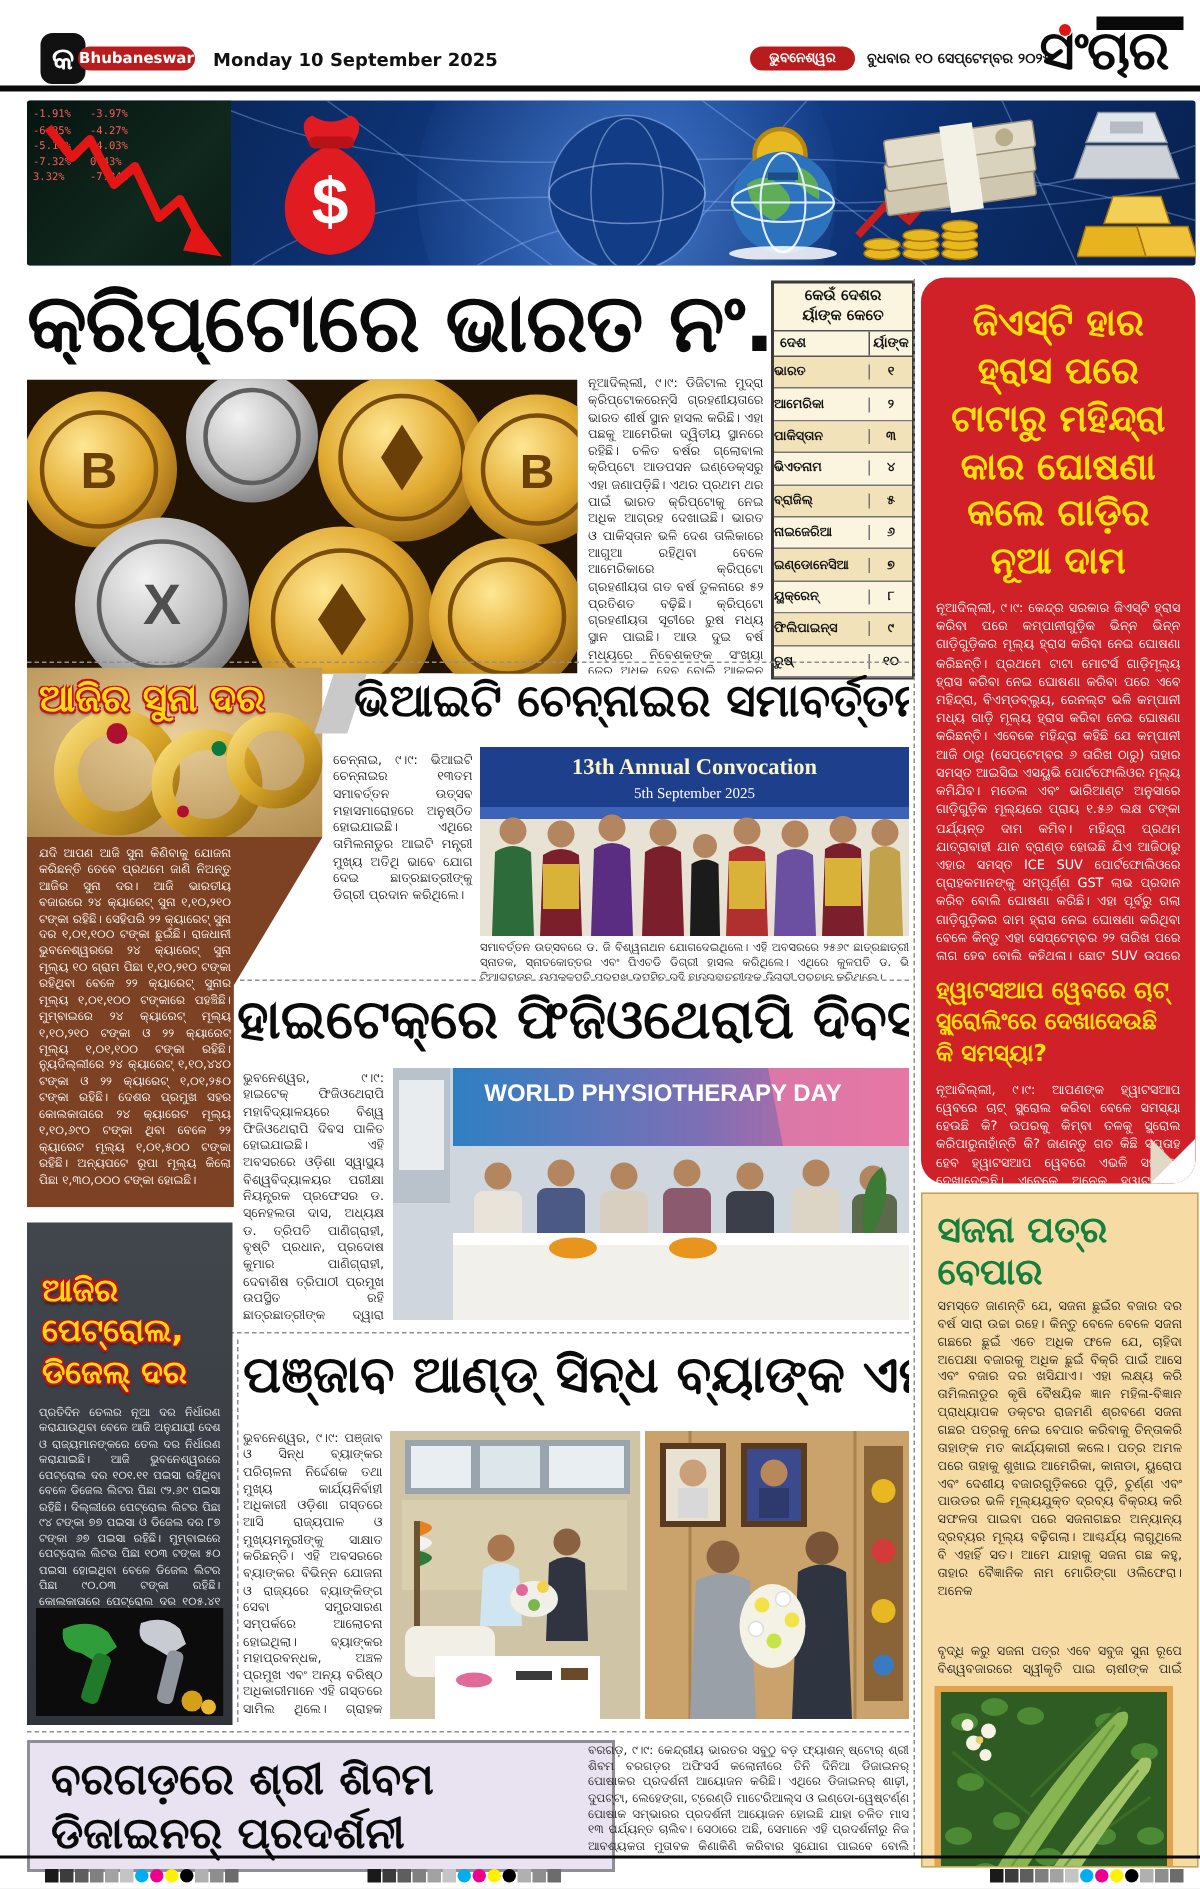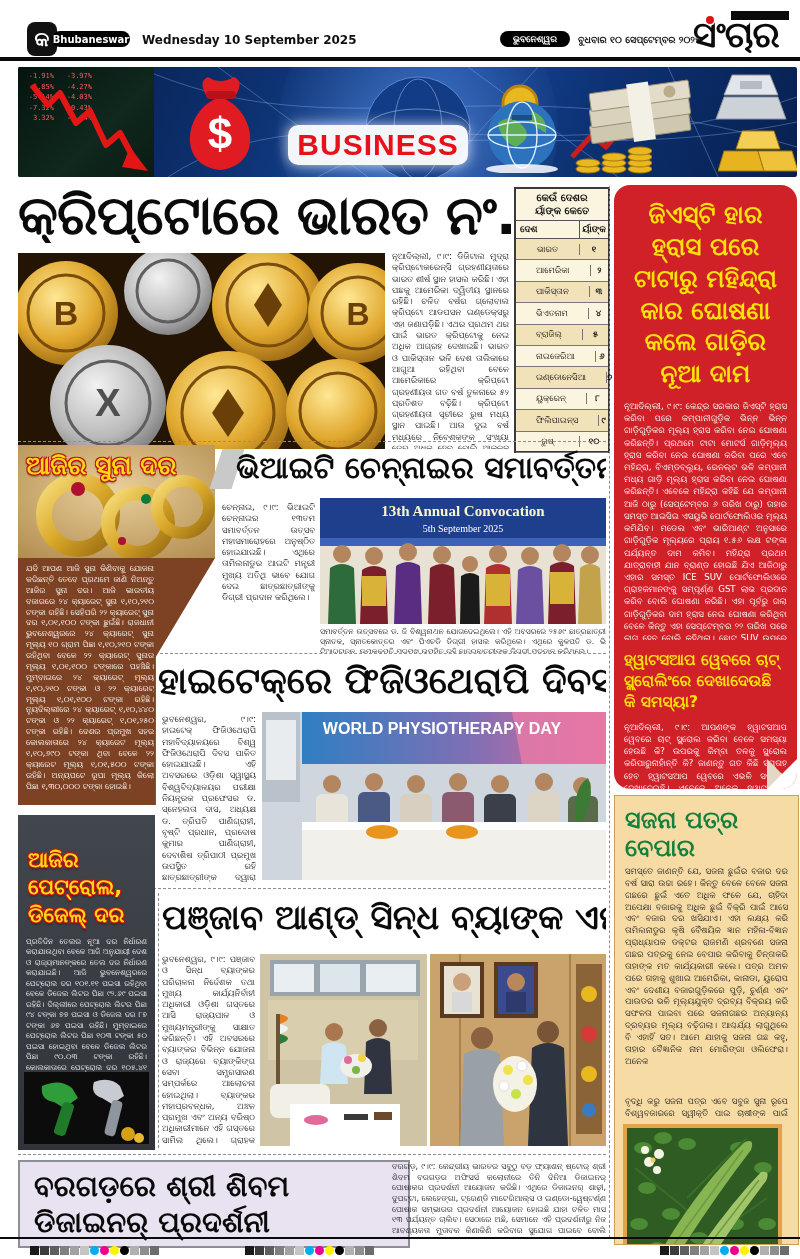--- a/index.html
+++ b/index.html
@@ -7,21 +7,21 @@
         font-family:"DejaVu Sans","Liberation Sans",sans-serif;}
   .abs{position:absolute;}
   .nowrap{white-space:nowrap;overflow:hidden;}
   .body-text{font-size:8.5px;line-height:1.33;text-align:justify;color:#1c1c1c;overflow:hidden;}
   .headline{font-weight:bold;color:#0a0a0a;}
   .hd-dash{border-top:1px dashed #8f8f8f;height:0;}
   .vd-dash{border-left:1px dashed #8f8f8f;width:0;}
   
   .logo-square{background:#111;color:#fff;border-radius:8px;display:flex;align-items:center;justify-content:center;
                font-weight:bold;font-size:20px;}
-  .pill{background:#000000;color:#fff;border-radius:12px;display:flex;align-items:center;justify-content:center;
+  .pill{background:#b91c1c;color:#fff;border-radius:12px;display:flex;align-items:center;justify-content:center;
         font-weight:bold;font-size:10px;}
   .hdr-date{font-weight:bold;font-size:12px;color:#111;}
   .masthead{font-weight:bold;font-size:36px;color:#0a0a0a;letter-spacing:-1px;}
   .mast-bar{background:#0a0a0a;}
   .mast-dot{background:#e01414;border-radius:50%;}
   .black-rule{background:#0a0a0a;}
   
   .banner{background:linear-gradient(115deg,#061c46 0%,#0d3170 30%,#16479c 52%,#0c2f6e 75%,#07204e 100%);
           border-radius:2px;overflow:hidden;}
   .biz-pill{background:rgba(255,255,255,0.95);border-radius:10px;box-shadow:0 0 14px rgba(255,255,255,.8);
@@ -32,21 +32,21 @@
   
   .lead-hl{font-size:54px;line-height:1.02;letter-spacing:-1px;}
   
   .rank-table{background:#fbf4de;border:2px solid #3a3a3a;font-family:"DejaVu Sans","Liberation Sans",sans-serif;}
   .rt-title{font-size:10px;font-weight:bold;text-align:center;line-height:1.25;padding:3px 0;border-bottom:1px solid #555;color:#111;}
   .rt-head{display:flex;border-bottom:1px solid #555;font-weight:bold;font-size:9px;color:#111;}
   .rt-head .c1{flex:1;padding:3px 4px;}
   .rt-head .c2{width:28px;text-align:center;border-left:1px solid #555;padding:3px 0;}
   .trow{display:flex;border-bottom:1px solid #777;font-size:8.5px;color:#111;height:20.4px;align-items:center;}
   .trow:nth-child(odd){background:#f2e2ba;}
-  .trow .c1{flex:1;padding:0 20px;font-weight:normal;text-align:center;}
+  .trow .c1{flex:1;padding:0 0;font-weight:bold;}
   .trow .c2{width:28px;text-align:center;border-left:1px solid #777;font-weight:bold;}
   
   .red-box{background:#cf2127;border-radius:16px;overflow:hidden;}
   .red-hl{color:#ffe10a;font-weight:bold;font-size:24.5px;line-height:1.3;text-align:center;}
   .red-body{color:#fff;font-size:8.6px;line-height:1.42;text-align:justify;overflow:hidden;}
   .red-sub{color:#ffe10a;font-weight:bold;font-size:15.5px;line-height:1.35;}
   .curl-w{width:0;height:0;border-style:solid;border-width:0 0 30px 30px;border-color:transparent transparent #ffffff transparent;}
   .curl-f{width:0;height:0;border-style:solid;border-width:30px 0 0 30px;border-color:transparent transparent transparent #e3d8c6;}
   
   .outline-yel{color:#ffd916;font-weight:bold;
@@ -75,21 +75,21 @@
 <body>
 
 <div class="page">
 
   <div class="abs logo-square" style="left:27px;top:22px;width:30px;height:34px;">
     <span>କ</span>
   </div>
   <div class="abs pill" style="left:52px;top:31px;width:78px;height:16px;">
     <span>Bhubaneswar</span>
   </div>
-  <div class="abs hdr-date" style="left:142px;top:33px;">Wednesday 10 September 2025</div>
+  <div class="abs hdr-date" style="left:142px;top:33px;">Monday 10 September 2025</div>
 
   <div class="abs pill" style="left:500px;top:31px;width:70px;height:16px;font-size:9px;">
     <span>ଭୁବନେଶ୍ୱର</span>
   </div>
   <div class="abs" style="left:578px;top:34px;font-size:9.5px;font-weight:bold;color:#111;">ବୁଧବାର ୧୦ ସେପ୍ଟେମ୍ବର ୨୦୨୫</div>
 
   <div class="abs mast-bar" style="left:731px;top:11px;width:58px;height:9px;"></div>
   <div class="abs masthead" style="left:693px;top:14px;">ସଂଚାର</div>
   <div class="abs mast-dot" style="left:706px;top:16px;width:8px;height:8px;"></div>
 
@@ -110,21 +110,21 @@
         <path d="M120,0 C320,90 480,-10 779,80"></path>
         <path d="M300,110 C420,40 560,100 779,55"></path>
         <path d="M200,0 L350,110 M450,0 L600,110 M520,0 L420,110 M650,0 L700,110"></path>
       </g>
       <circle cx="400" cy="62" r="52" fill="#123c86" stroke="#9cc4ff" stroke-opacity="0.5"></circle>
       <ellipse cx="400" cy="62" rx="52" ry="20" fill="none" stroke="#bcd6ff" stroke-opacity="0.5"></ellipse>
       <ellipse cx="400" cy="62" rx="24" ry="50" fill="none" stroke="#bcd6ff" stroke-opacity="0.45"></ellipse>
     </svg>
 
     <div class="abs stock-panel" style="left:0;top:0;width:136px;height:110px;">
-      <div class="abs" style="left:4px;top:4px;width:70px;display:grid;grid-template-columns:1fr 1fr;column-gap:6px;text-align:right;">
+      <div class="abs" style="left:4px;top:4px;width:70px;display:grid;grid-template-columns:1fr 1fr;column-gap:6px;">
         <span class="tick">-1.91%</span>
         <span class="tick">-3.97%</span>
         <span class="tick">-6.85%</span>
         <span class="tick">-4.27%</span>
         <span class="tick">-5.14%</span>
         <span class="tick">-4.03%</span>
         <span class="tick">-7.32%</span>
         <span class="tick">0.43%</span>
         <span class="tick">3.32%</span>
         <span class="tick">-7.24%</span>
@@ -135,23 +135,20 @@
       </svg>
     </div>
 
     <svg class="abs" style="left:150px;top:6px;" width="105" height="100" viewBox="0 0 105 100">
       <path d="M38,22 Q30,8 40,4 Q52,12 66,4 Q76,8 68,22 Z" fill="#e01b22"></path>
       <path d="M52,24 C18,34 6,92 52,97 C98,92 86,34 52,24 Z" fill="#e01b22"></path>
       <rect x="38" y="18" width="30" height="8" rx="4" fill="#b81218"></rect>
       <text x="52" y="76" font-size="44" font-weight="bold" fill="#fff" text-anchor="middle" font-family="Liberation Sans, sans-serif">$</text>
     </svg>
 
-    <div class="abs biz-pill" style="left:270px;top:58px;width:180px;height:40px;">
-      <span class="biz-word">BUSINESS</span>
-    </div>
 
     <svg class="abs" style="left:458px;top:10px;" width="92" height="96" viewBox="0 0 92 96">
       <circle cx="44" cy="26" r="17" fill="#e8b821" stroke="#b8860b" stroke-width="3"></circle>
       <circle cx="46" cy="58" r="34" fill="#2d72bd"></circle>
       <path d="M22,46 Q34,36 46,48 Q58,60 40,70 Q24,64 22,46 Z" fill="#5fae57"></path>
       <path d="M56,34 Q72,40 70,56 Q62,52 54,44 Z" fill="#5fae57"></path>
       <ellipse cx="46" cy="58" rx="34" ry="13" fill="none" stroke="#dfeeff" stroke-width="1.4"></ellipse>
       <ellipse cx="46" cy="58" rx="15" ry="33" fill="none" stroke="#dfeeff" stroke-width="1.4"></ellipse>
       <line x1="12" y1="58" x2="80" y2="58" stroke="#dfeeff" stroke-width="1.4"></line>
       <rect x="36" y="38" width="20" height="5" fill="#1b4d86"></rect>

